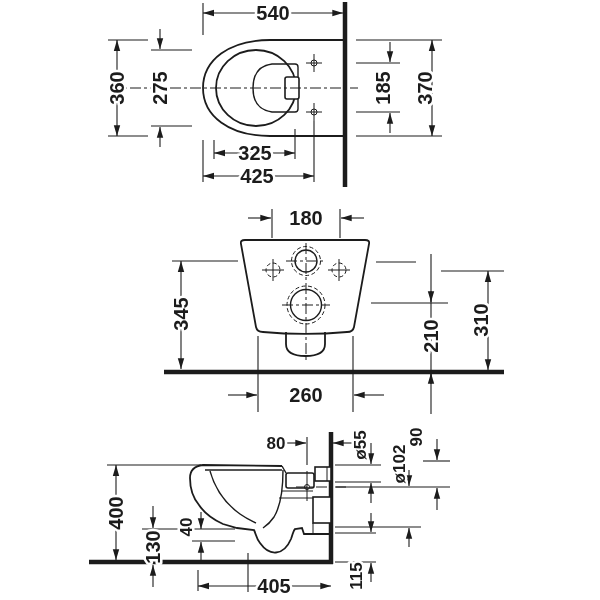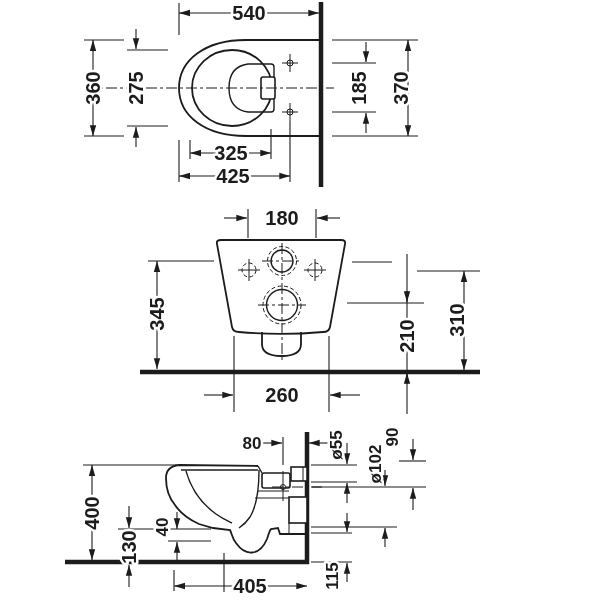--- a/index.html
+++ b/index.html
@@ -1,17 +1,17 @@
 <!DOCTYPE html>
 <html style="--ink: #1c1c1c; --paper: #ffffff;"><head>
 <meta charset="utf-8">
 <style>
   :root { --ink:#1c1c1c; --paper:#ffffff; }
   html,body { margin:0; padding:0; background:var(--paper); }
-  .stage { position:relative; width:480px; height:600px; background:var(--paper); overflow:hidden; }
+  .stage { position:relative; width:480px; height:600px; background:var(--paper); overflow:hidden;padding-left:24px; }
   svg { display:block; }
   svg text {
     font-family:"Liberation Sans", sans-serif;
     font-weight:bold;
     fill:var(--ink);
     text-anchor:middle;
     paint-order:stroke;
     stroke:var(--paper);
     stroke-width:5px;
     stroke-linejoin:round;

